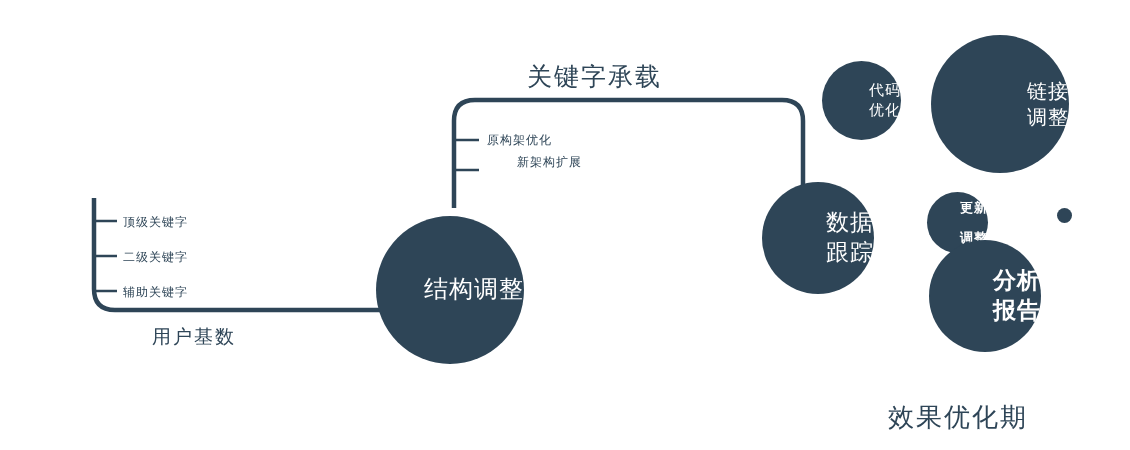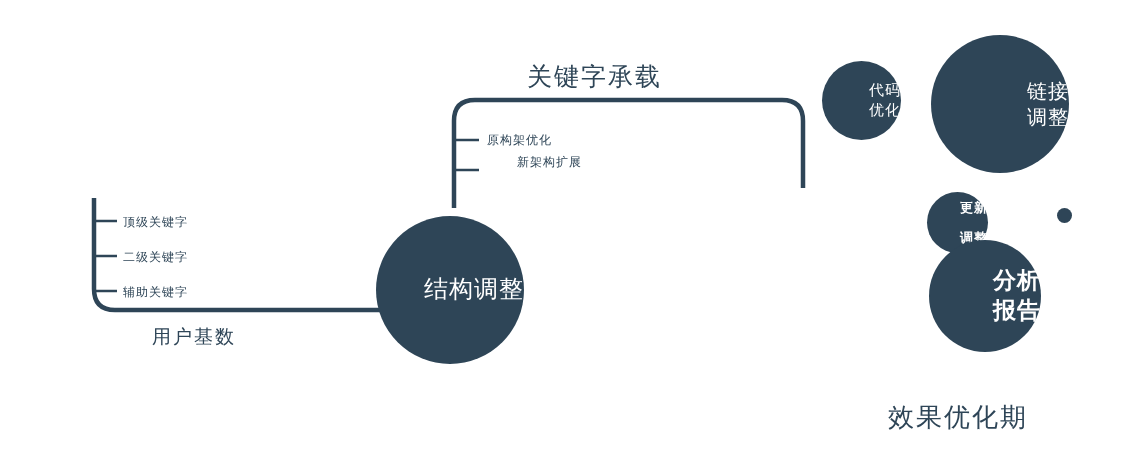--- a/index.html
+++ b/index.html
@@ -53,20 +53,24 @@
 
     <line x1="454" y1="140" x2="479" y2="140" stroke-width="2.5"></line>
     <line x1="454" y1="170" x2="479" y2="170" stroke-width="2.5"></line>
   </svg>
 
 
   <div class="circle c-structure">
     <span>结构调整</span>
   </div>
 
+  <div class="circle c-data">
+    <span>数据</span>
+    <span>跟踪</span>
+  </div>
 
   <div class="circle c-code">
     <span>代码</span>
     <span>优化</span>
   </div>
 
   <div class="circle c-link">
     <span>链接</span>
     <span>调整</span>
   </div>

